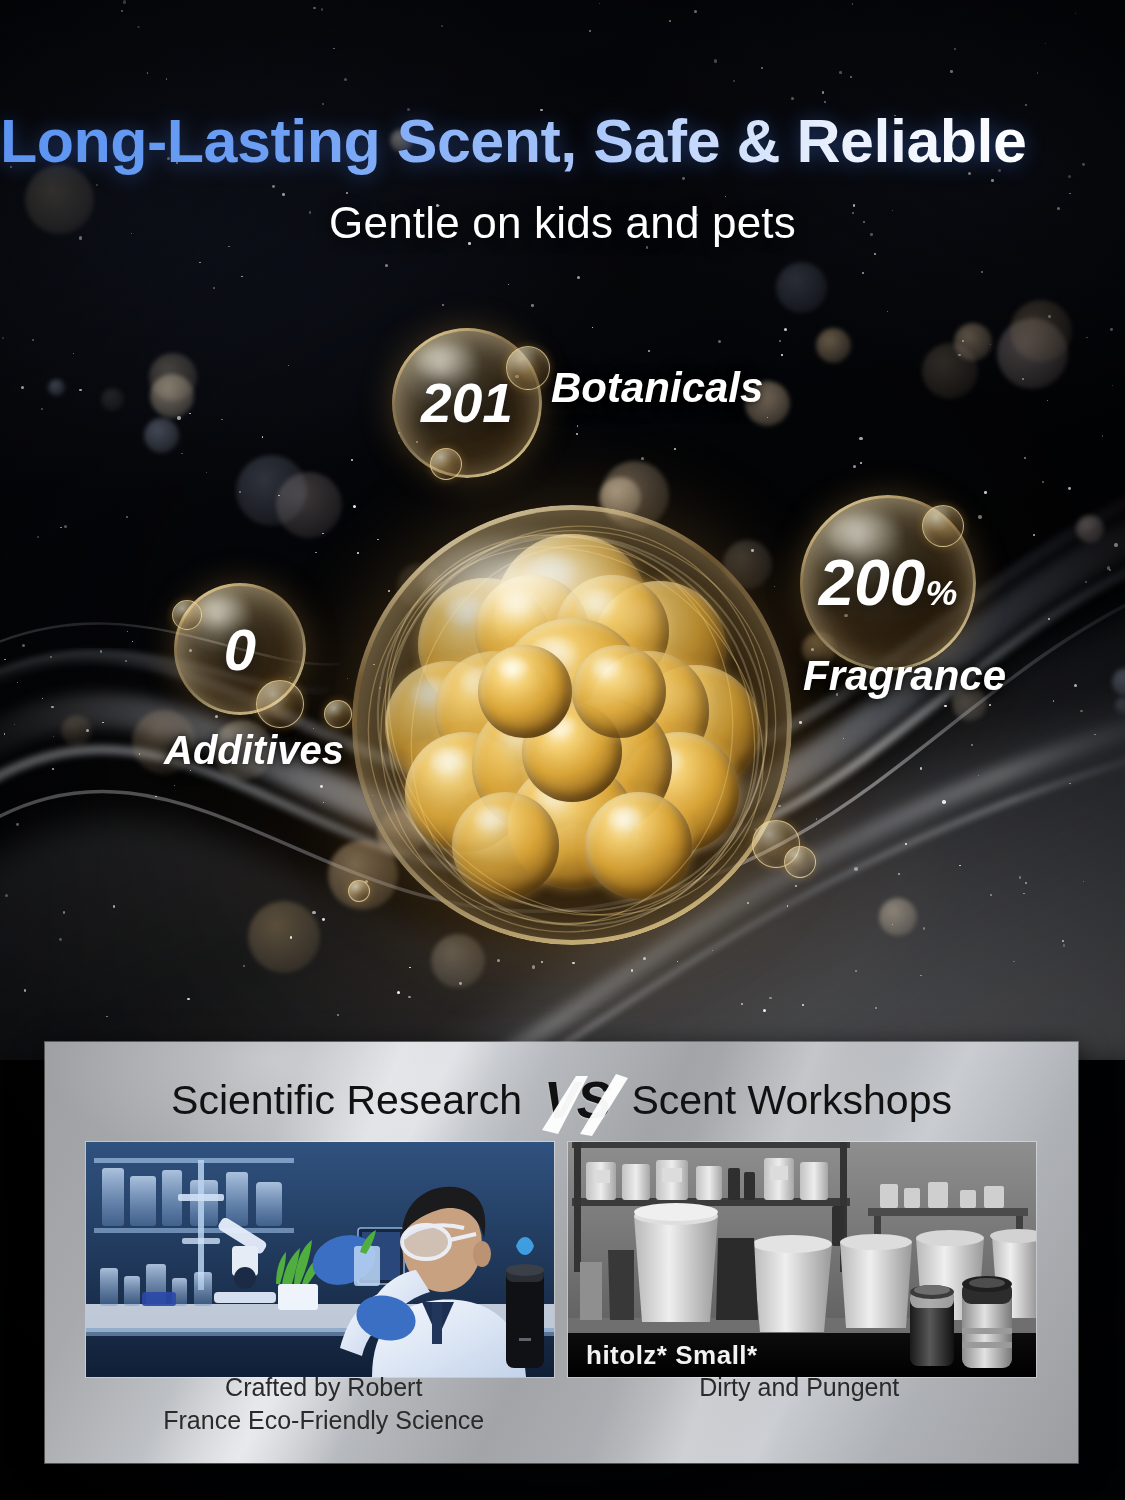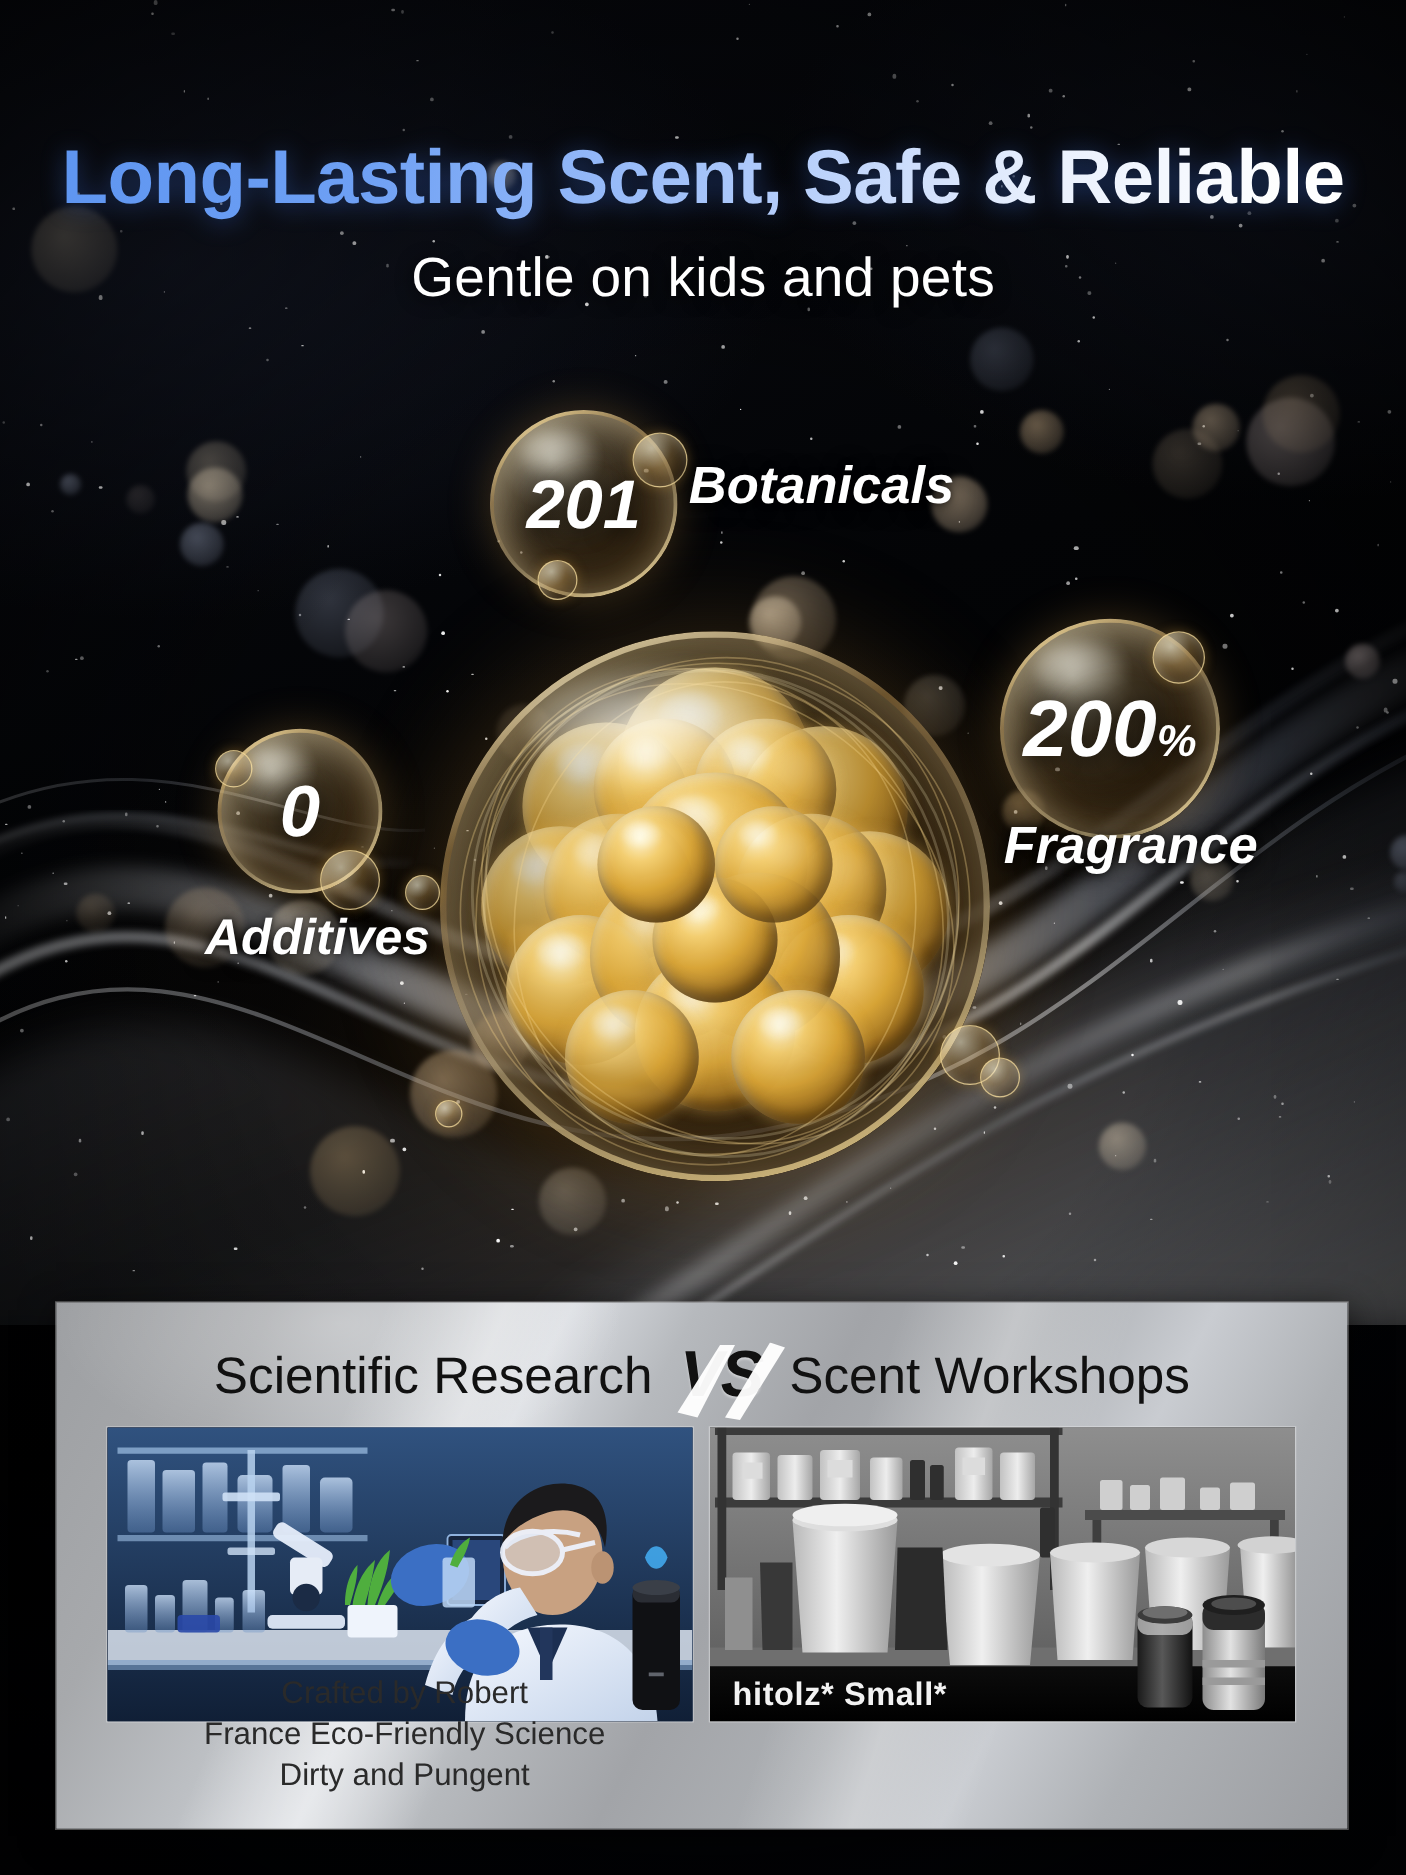--- a/index.html
+++ b/index.html
@@ -34,21 +34,21 @@
   
   .stars{position:absolute;inset:0;}
   .star{position:absolute;border-radius:50%;background:#fff;}
 
   
   .bokeh{position:absolute;border-radius:50%;filter:blur(2px);}
 
   
   .headline{
     position:absolute;left:0;right:0;top:106px;
-    text-align:center;
+    text-align:left;
     font-size:61px;font-weight:bold;letter-spacing:-.5px;
     background:linear-gradient(100deg,#5b93f0 0%,#6ea0f4 26%,#a9c6fa 52%,#e9f0fd 74%,#ffffff 92%);
     -webkit-background-clip:text;background-clip:text;
     color:transparent;-webkit-text-fill-color:transparent;
     filter:drop-shadow(0 2px 10px rgba(60,110,220,.45));
   }
   .subhead{
     position:absolute;left:0;right:0;top:198px;
     text-align:center;color:#fff;
     font-size:44px;font-weight:400;letter-spacing:.2px;
@@ -230,21 +230,20 @@
     font-size:26px;font-weight:bold;letter-spacing:.5px;
   }
   .devices{
     position:absolute;right:12px;bottom:6px;
     width:120px;height:105px;
   }
 
   .captions{
     position:absolute;left:41px;bottom:26px;width:951px;
     display:flex;
-    flex-direction:column;
   }
   .cap{
     width:50%;text-align:center;color:#2a2a2a;
     font-size:25px;line-height:1.32;font-weight:400;
   }
 </style>
 </head>
 <body>
 
 <div id="poster">

